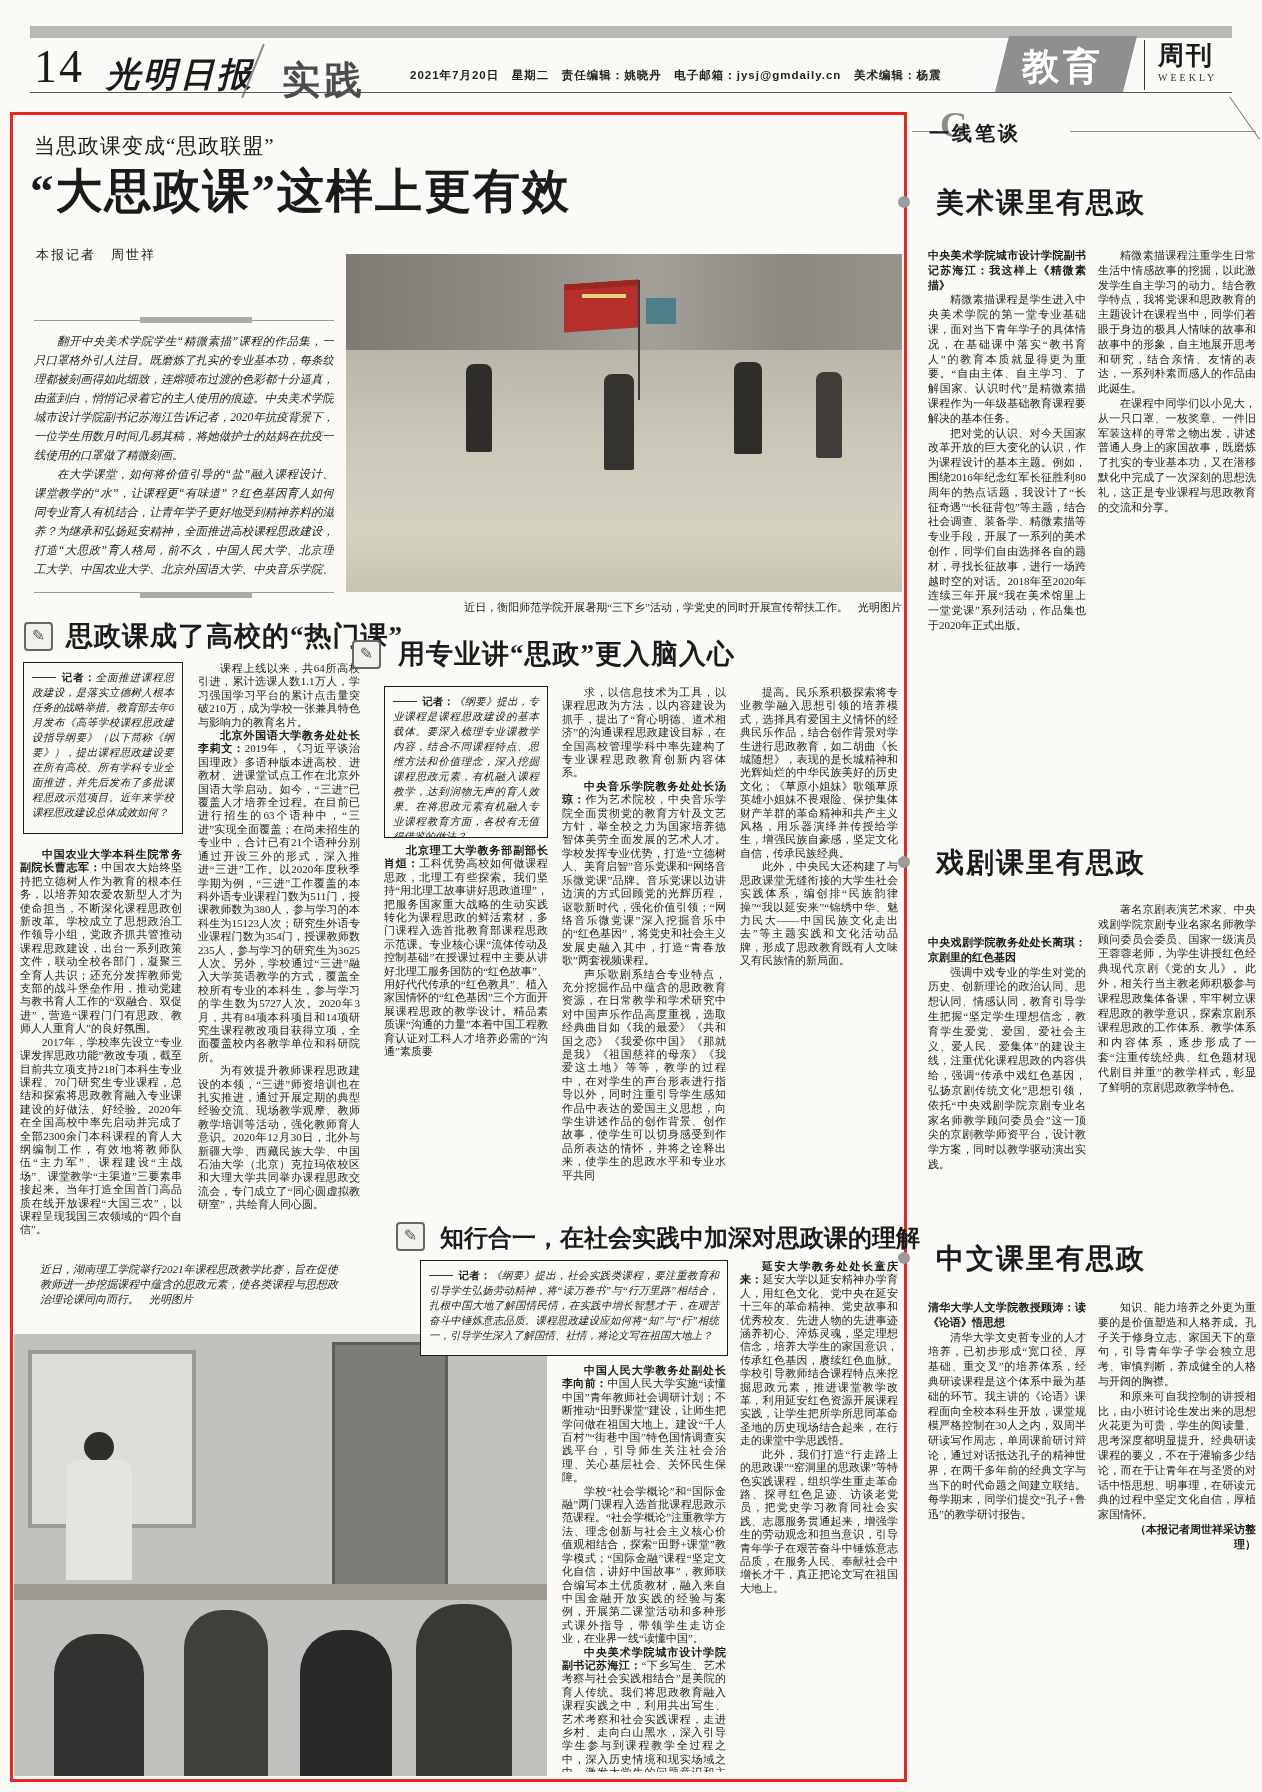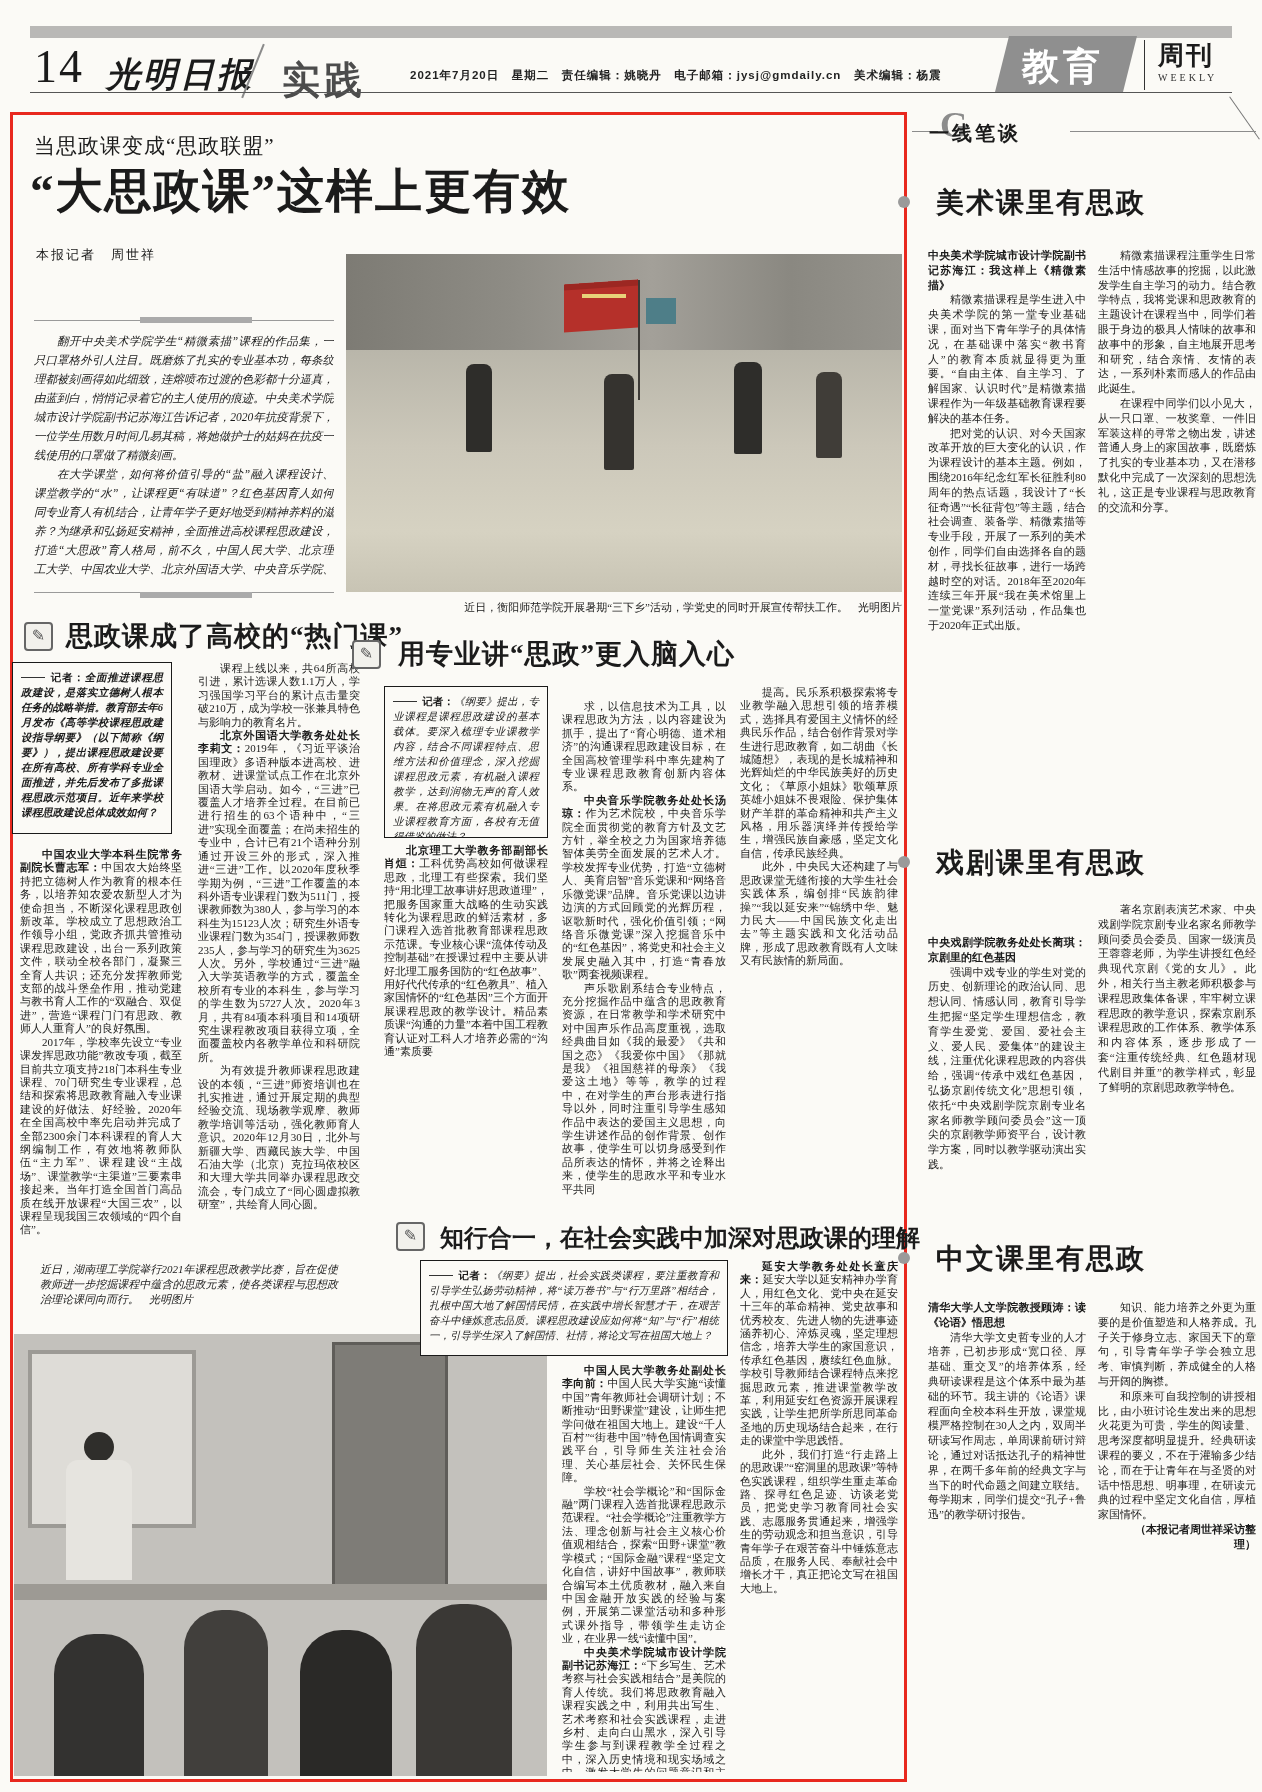--- a/index.html
+++ b/index.html
@@ -109,21 +109,21 @@
     <div class="fig" style="left:258px;top:120px;width:30px;height:96px;background:#35332f;"></div>
     <div class="fig" style="left:388px;top:108px;width:28px;height:92px;"></div>
     <div class="fig" style="left:470px;top:118px;width:26px;height:86px;background:#403d38;"></div>
   </div>
   <div class="abs caption" style="left:346px;top:600px;width:556px;text-align:right;">
     <span>近日，衡阳师范学院开展暑期“三下乡”活动，学党史的同时开展宣传帮扶工作。</span><span class="credit">光明图片</span>
   </div>
 
   <div class="abs noteicon" style="left:24px;top:622px;">✎</div>
   <div class="abs sectitle" style="left:66px;top:618px;">思政课成了高校的“热门课”</div>
-  <div class="abs qbox" style="left:12px;top:662px;width:142px;height:156px;font-weight:bold;">
+  <div class="abs qbox" style="left:23px;top:662px;width:142px;height:156px;">
       <p><b>记者：</b>全面推进课程思政建设，是落实立德树人根本任务的战略举措。教育部去年6月发布《高等学校课程思政建设指导纲要》（以下简称《纲要》），提出课程思政建设要在所有高校、所有学科专业全面推进，并先后发布了多批课程思政示范项目。近年来学校课程思政建设总体成效如何？</p>
     </div>
   <div class="abs col" style="left:20px;top:848px;width:162px;height:398px;">
       <p><b>中国农业大学本科生院常务副院长曹志军：</b>中国农大始终坚持把立德树人作为教育的根本任务，以培养知农爱农新型人才为使命担当，不断深化课程思政创新改革。学校成立了思想政治工作领导小组，党政齐抓共管推动课程思政建设，出台一系列政策文件，联动全校各部门，凝聚三全育人共识；还充分发挥教师党支部的战斗堡垒作用，推动党建与教书育人工作的“双融合、双促进”，营造“课程门门有思政、教师人人重育人”的良好氛围。</p>
       <p>2017年，学校率先设立“专业课发挥思政功能”教改专项，截至目前共立项支持218门本科生专业课程、70门研究生专业课程，总结和探索将思政教育融入专业课建设的好做法、好经验。2020年在全国高校中率先启动并完成了全部2300余门本科课程的育人大纲编制工作，有效地将教师队伍“主力军”、课程建设“主战场”、课堂教学“主渠道”三要素串接起来。当年打造全国首门高品质在线开放课程“大国三农”，以课程呈现我国三农领域的“四个自信”。</p>
     </div>
   <div class="abs col" style="left:198px;top:662px;width:162px;height:576px;">
       <p>课程上线以来，共64所高校引进，累计选课人数1.1万人，学习强国学习平台的累计点击量突破210万，成为学校一张兼具特色与影响力的教育名片。</p>
       <p><b>北京外国语大学教务处处长李莉文：</b>2019年，《习近平谈治国理政》多语种版本进高校、进教材、进课堂试点工作在北京外国语大学启动。如今，“三进”已覆盖人才培养全过程。在目前已进行招生的63个语种中，“三进”实现全面覆盖；在尚未招生的专业中，合计已有21个语种分别通过开设三外的形式，深入推进“三进”工作。以2020年度秋季学期为例，“三进”工作覆盖的本科外语专业课程门数为511门，授课教师数为380人，参与学习的本科生为15123人次；研究生外语专业课程门数为354门，授课教师数235人，参与学习的研究生为3625人次。另外，学校通过“三进”融入大学英语教学的方式，覆盖全校所有专业的本科生，参与学习的学生数为5727人次。2020年3月，共有84项本科项目和14项研究生课程教改项目获得立项，全面覆盖校内各教学单位和科研院所。</p>
       <p>为有效提升教师课程思政建设的本领，“三进”师资培训也在扎实推进，通过开展定期的典型经验交流、现场教学观摩、教师教学培训等活动，强化教师育人意识。2020年12月30日，北外与新疆大学、西藏民族大学、中国石油大学（北京）克拉玛依校区和大理大学共同举办课程思政交流会，专门成立了“同心圆虚拟教研室”，共绘育人同心圆。</p>
@@ -145,21 +145,21 @@
   </div>
 
   <div class="abs noteicon" style="left:352px;top:640px;">✎</div>
   <div class="abs sectitle" style="left:398px;top:636px;">用专业讲“思政”更入脑入心</div>
   <div class="abs qbox" style="left:384px;top:686px;width:146px;height:136px;">
       <p><b>记者：</b>《纲要》提出，专业课程是课程思政建设的基本载体。要深入梳理专业课教学内容，结合不同课程特点、思维方法和价值理念，深入挖掘课程思政元素，有机融入课程教学，达到润物无声的育人效果。在将思政元素有机融入专业课程教育方面，各校有无值得借鉴的做法？</p>
     </div>
   <div class="abs col" style="left:384px;top:844px;width:164px;height:372px;">
       <p><b>北京理工大学教务部副部长肖烜：</b>工科优势高校如何做课程思政，北理工有些探索。我们坚持“用北理工故事讲好思政道理”，把服务国家重大战略的生动实践转化为课程思政的鲜活素材，多门课程入选首批教育部课程思政示范课。专业核心课“流体传动及控制基础”在授课过程中主要从讲好北理工服务国防的“红色故事”、用好代代传承的“红色教具”、植入家国情怀的“红色基因”三个方面开展课程思政的教学设计。精品素质课“沟通的力量”本着中国工程教育认证对工科人才培养必需的“沟通”素质要</p>
     </div>
-  <div class="abs col" style="left:562px;top:700px;width:164px;height:530px;">
+  <div class="abs col" style="left:562px;top:686px;width:164px;height:530px;">
       <p>求，以信息技术为工具，以课程思政为方法，以内容建设为抓手，提出了“育心明德、道术相济”的沟通课程思政建设目标，在全国高校管理学科中率先建构了专业课程思政教育创新内容体系。</p>
       <p><b>中央音乐学院教务处处长汤琼：</b>作为艺术院校，中央音乐学院全面贯彻党的教育方针及文艺方针，举全校之力为国家培养德智体美劳全面发展的艺术人才。学校发挥专业优势，打造“立德树人、美育启智”音乐党课和“网络音乐微党课”品牌。音乐党课以边讲边演的方式回顾党的光辉历程，讴歌新时代，强化价值引领；“网络音乐微党课”深入挖掘音乐中的“红色基因”，将党史和社会主义发展史融入其中，打造“青春放歌”两套视频课程。</p>
       <p>声乐歌剧系结合专业特点，充分挖掘作品中蕴含的思政教育资源，在日常教学和学术研究中对中国声乐作品高度重视，选取经典曲目如《我的最爱》《共和国之恋》《我爱你中国》《那就是我》《祖国慈祥的母亲》《我爱这土地》等等，教学的过程中，在对学生的声台形表进行指导以外，同时注重引导学生感知作品中表达的爱国主义思想，向学生讲述作品的创作背景、创作故事，使学生可以切身感受到作品所表达的情怀，并将之诠释出来，使学生的思政水平和专业水平共同</p>
     </div>
   <div class="abs col" style="left:740px;top:686px;width:158px;height:530px;">
       <p>提高。民乐系积极探索将专业教学融入思想引领的培养模式，选择具有爱国主义情怀的经典民乐作品，结合创作背景对学生进行思政教育，如二胡曲《长城随想》，表现的是长城精神和光辉灿烂的中华民族美好的历史文化；《草原小姐妹》歌颂草原英雄小姐妹不畏艰险、保护集体财产羊群的革命精神和共产主义风格，用乐器演绎并传授给学生，增强民族自豪感，坚定文化自信，传承民族经典。</p>
       <p>此外，中央民大还构建了与思政课堂无缝衔接的大学生社会实践体系，编创排“民族韵律操”“我以延安来”“锦绣中华、魅力民大——中国民族文化走出去”等主题实践和文化活动品牌，形成了思政教育既有人文味又有民族情的新局面。</p>
     </div>
 
   <div class="abs noteicon" style="left:396px;top:1222px;">✎</div>

